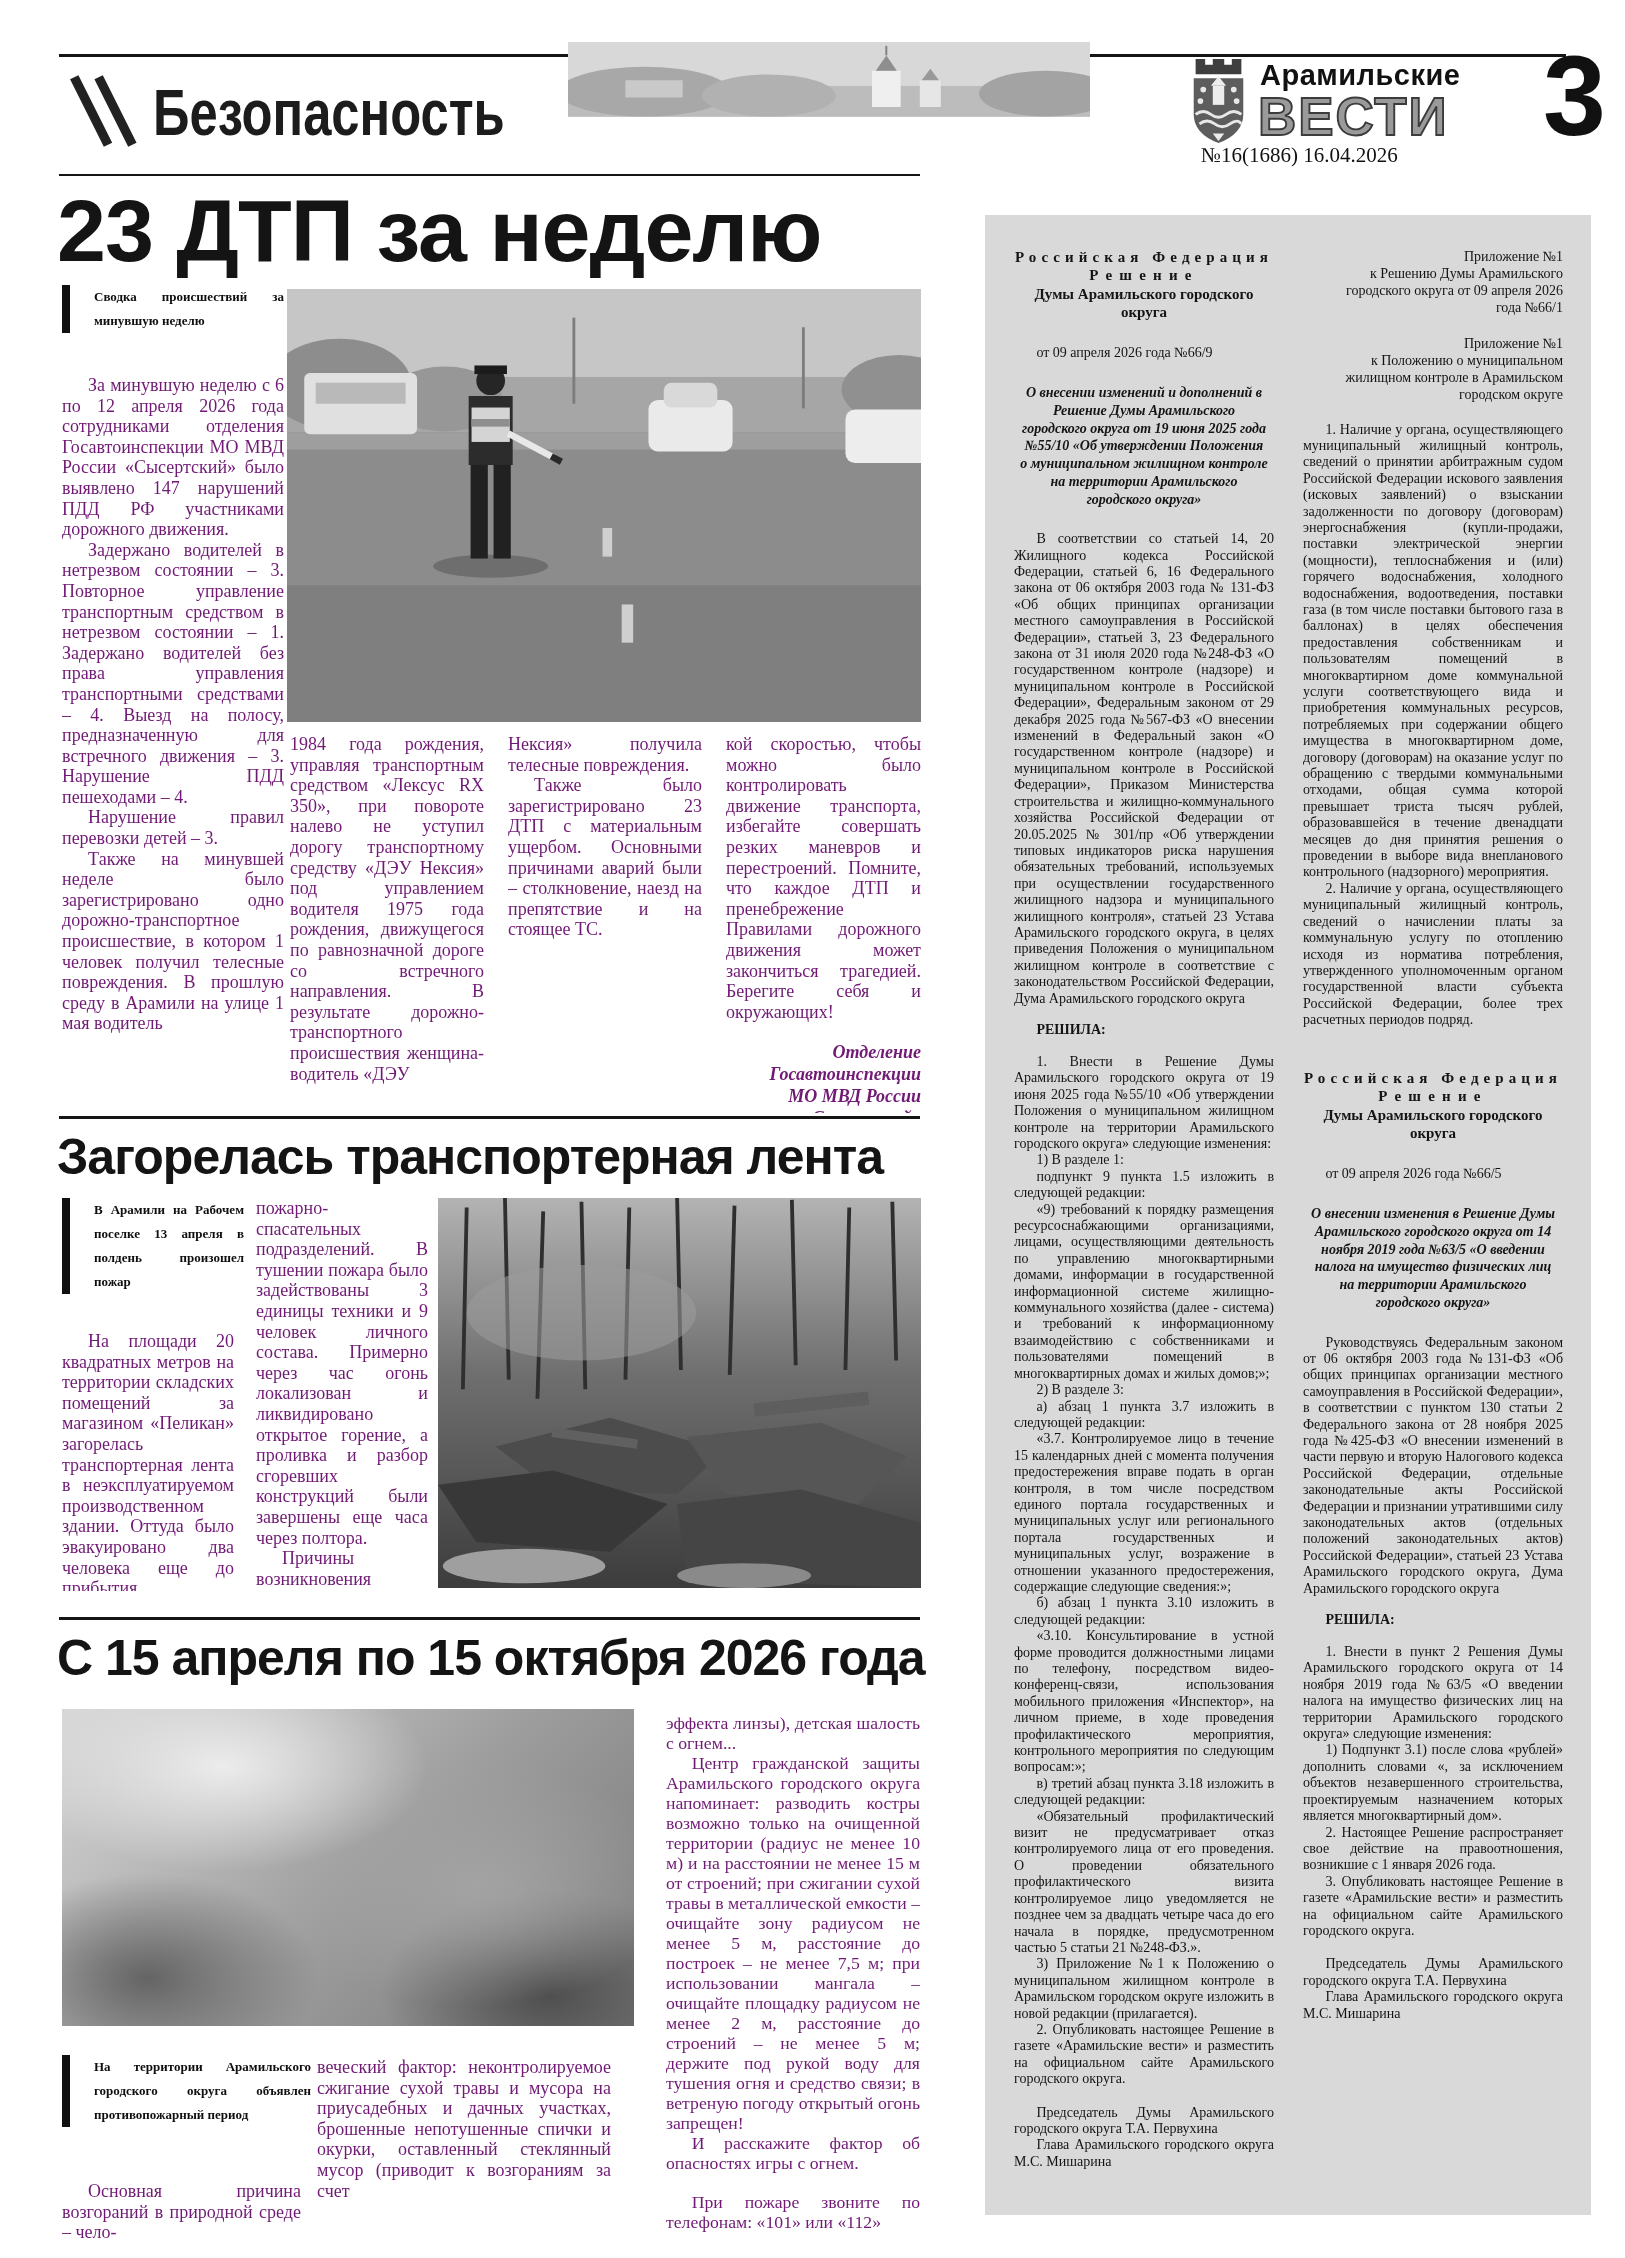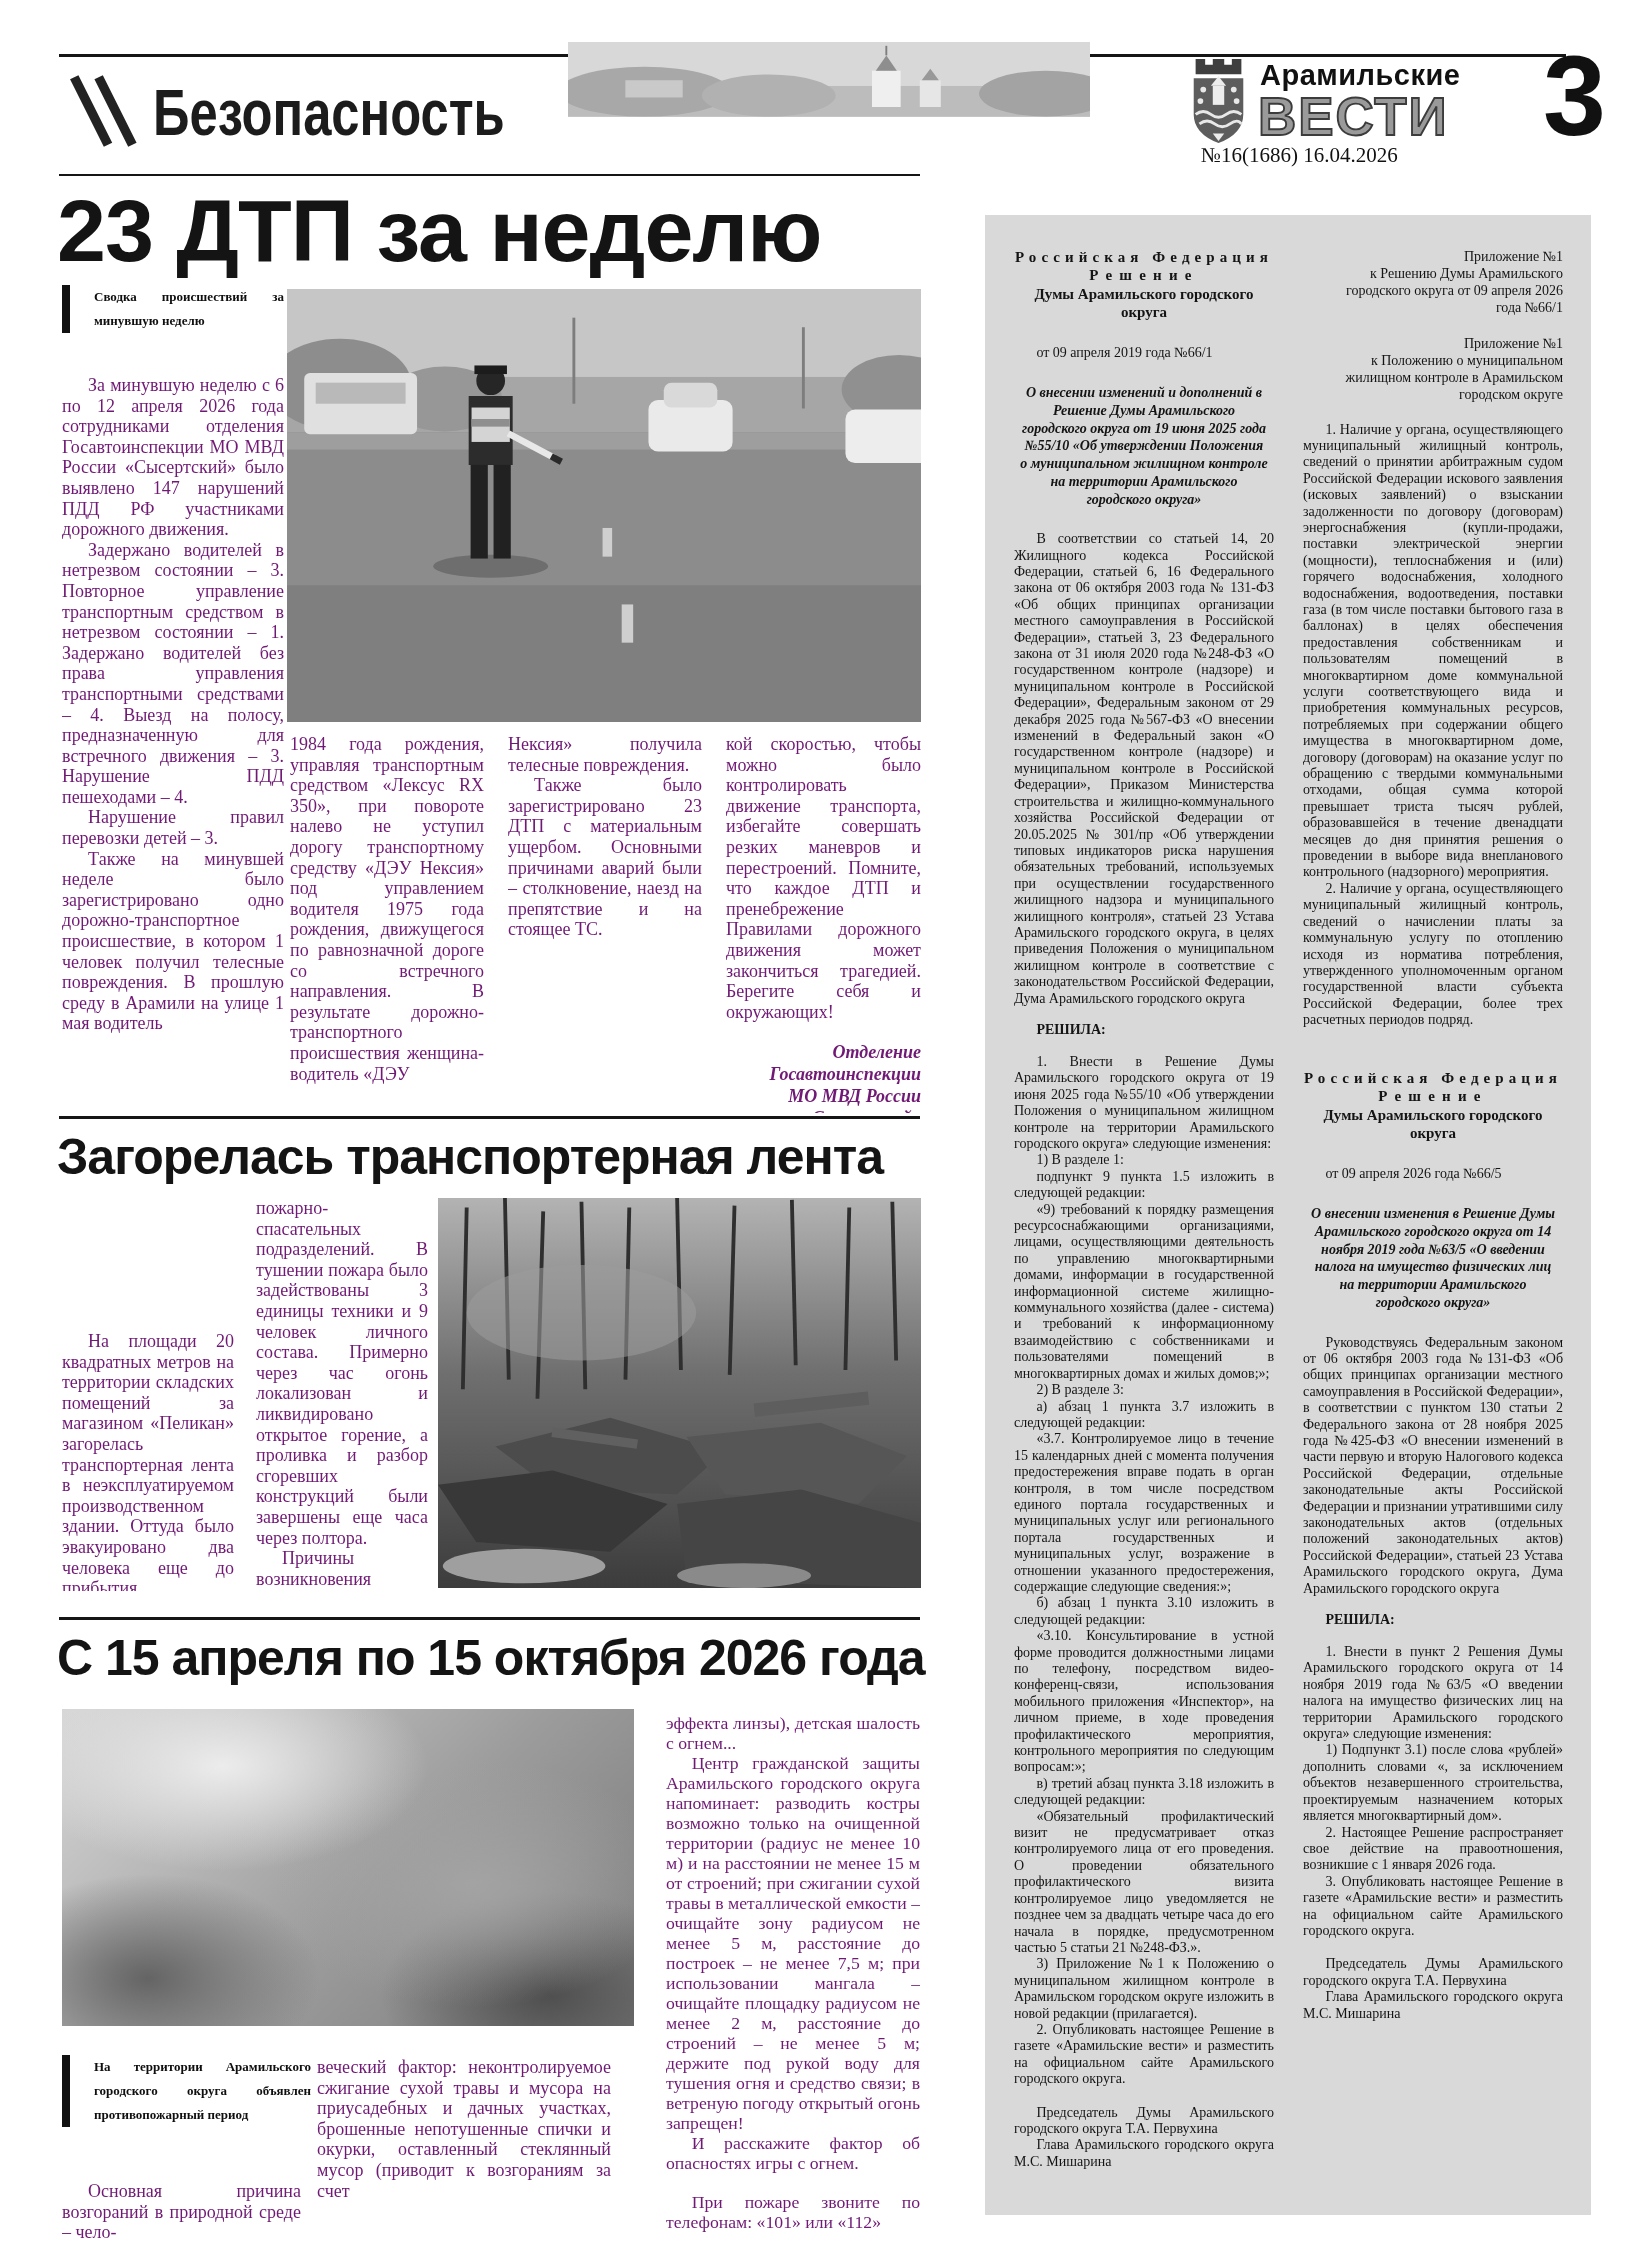--- a/index.html
+++ b/index.html
@@ -203,20 +203,21 @@
     <div class="byline">Отделение
 Госавтоинспекции
 МО МВД России
 «Сысертский»</div>
   </div>
 
   <div class="abs rule" style="left:59px;top:1116px;width:861px;height:2.9px;"></div>
 
   <div class="abs headline h2-size" style="left:57px;top:1134px;">Загорелась транспортерная лента</div>
 
+  <div class="abs lead" style="left:62px;top:1198px;width:182px;">В Арамили на Рабочем поселке 13 апреля в полдень произошел пожар</div>
   <div class="abs body-col" style="left:62px;top:1331px;width:172px;height:260px;">
       <p class="">На площади 20 квадратных метров на территории складских помещений за магазином «Пеликан» загорелась транспортерная лента в неэксплуатируемом производственном здании. Оттуда было эвакуировано два человека еще до прибытия</p>
     </div>
   <div class="abs body-col cont" style="left:256px;top:1198px;width:172px;height:394px;">
       <p class="">пожарно-спасательных подразделений. В тушении пожара было задействованы 3 единицы техники и 9 человек личного состава. Примерно через час огонь локализован и ликвидировано открытое горение, а проливка и разбор сгоревших конструкций были завершены еще часа через полтора.</p>
       <p class="">Причины возникновения пожара выясняются.</p>
     </div>
 
   <div class="abs photo" style="left:438px;top:1198px;width:483px;height:390px;">
     <svg viewBox="0 0 505 408" preserveAspectRatio="none">
@@ -274,21 +275,21 @@
     </div>
 
   <div class="abs docs-box" style="left:985px;top:203px;width:606px;min-height:2000px;">
 
     <div class="doc-col">
       <div class="doc-head">
         <div class="spaced1">Российская Федерация</div>
         <div class="spaced2">Решение</div>
         <div>Думы Арамильского городского округа</div>
       </div>
-      <p class="doc-date">от 09 апреля 2019 года №66/1</p>
+      <p class="doc-date">от 09 апреля 2026 года №66/9</p>
       <div class="doc-subject">О внесении изменений и дополнений в Решение Думы Арамильского городского округа от 19 июня 2025 года №55/10 «Об утверждении Положения о муниципальном жилищном контроле на территории Арамильского городского округа»</div>
       <p class="dpara">В соответствии со статьей 14, 20 Жилищного кодекса Российской Федерации, статьей 6, 16 Федерального закона от 06 октября 2003 года № 131-ФЗ «Об общих принципах организации местного самоуправления в Российской Федерации», статьей 3, 23 Федерального закона от 31 июля 2020 года №248-ФЗ «О государственном контроле (надзоре) и муниципальном контроле в Российской Федерации», Федеральным законом от 29 декабря 2025 года №567-ФЗ «О внесении изменений в Федеральный закон «О государственном контроле (надзоре) и муниципальном контроле в Российской Федерации», Приказом Министерства строительства и жилищно-коммунального хозяйства Российской Федерации от 20.05.2025 № 301/пр «Об утверждении типовых индикаторов риска нарушения обязательных требований, используемых при осуществлении государственного жилищного надзора и муниципального жилищного контроля», статьей 23 Устава Арамильского городского округа, в целях приведения Положения о муниципальном жилищном контроле в соответствие с законодательством Российской Федерации, Дума Арамильского городского округа</p>
       <p class="doc-resolved">РЕШИЛА:</p>
       <div>
           <p class="dpara">1. Внести в Решение Думы Арамильского городского округа от 19 июня 2025 года №55/10 «Об утверждении Положения о муниципальном жилищном контроле на территории Арамильского городского округа» следующие изменения:</p>
           <p class="dpara">1) В разделе 1:</p>
           <p class="dpara">подпункт 9 пункта 1.5 изложить в следующей редакции:</p>
           <p class="dpara">«9) требований к порядку размещения ресурсоснабжающими организациями, лицами, осуществляющими деятельность по управлению многоквартирными домами, информации в государственной информационной системе жилищно-коммунального хозяйства (далее - система) и требований к информационному взаимодействию с собственниками и пользователями помещений в многоквартирных домах и жилых домов;»;</p>
           <p class="dpara">2) В разделе 3:</p>
           <p class="dpara">а) абзац 1 пункта 3.7 изложить в следующей редакции:</p>

